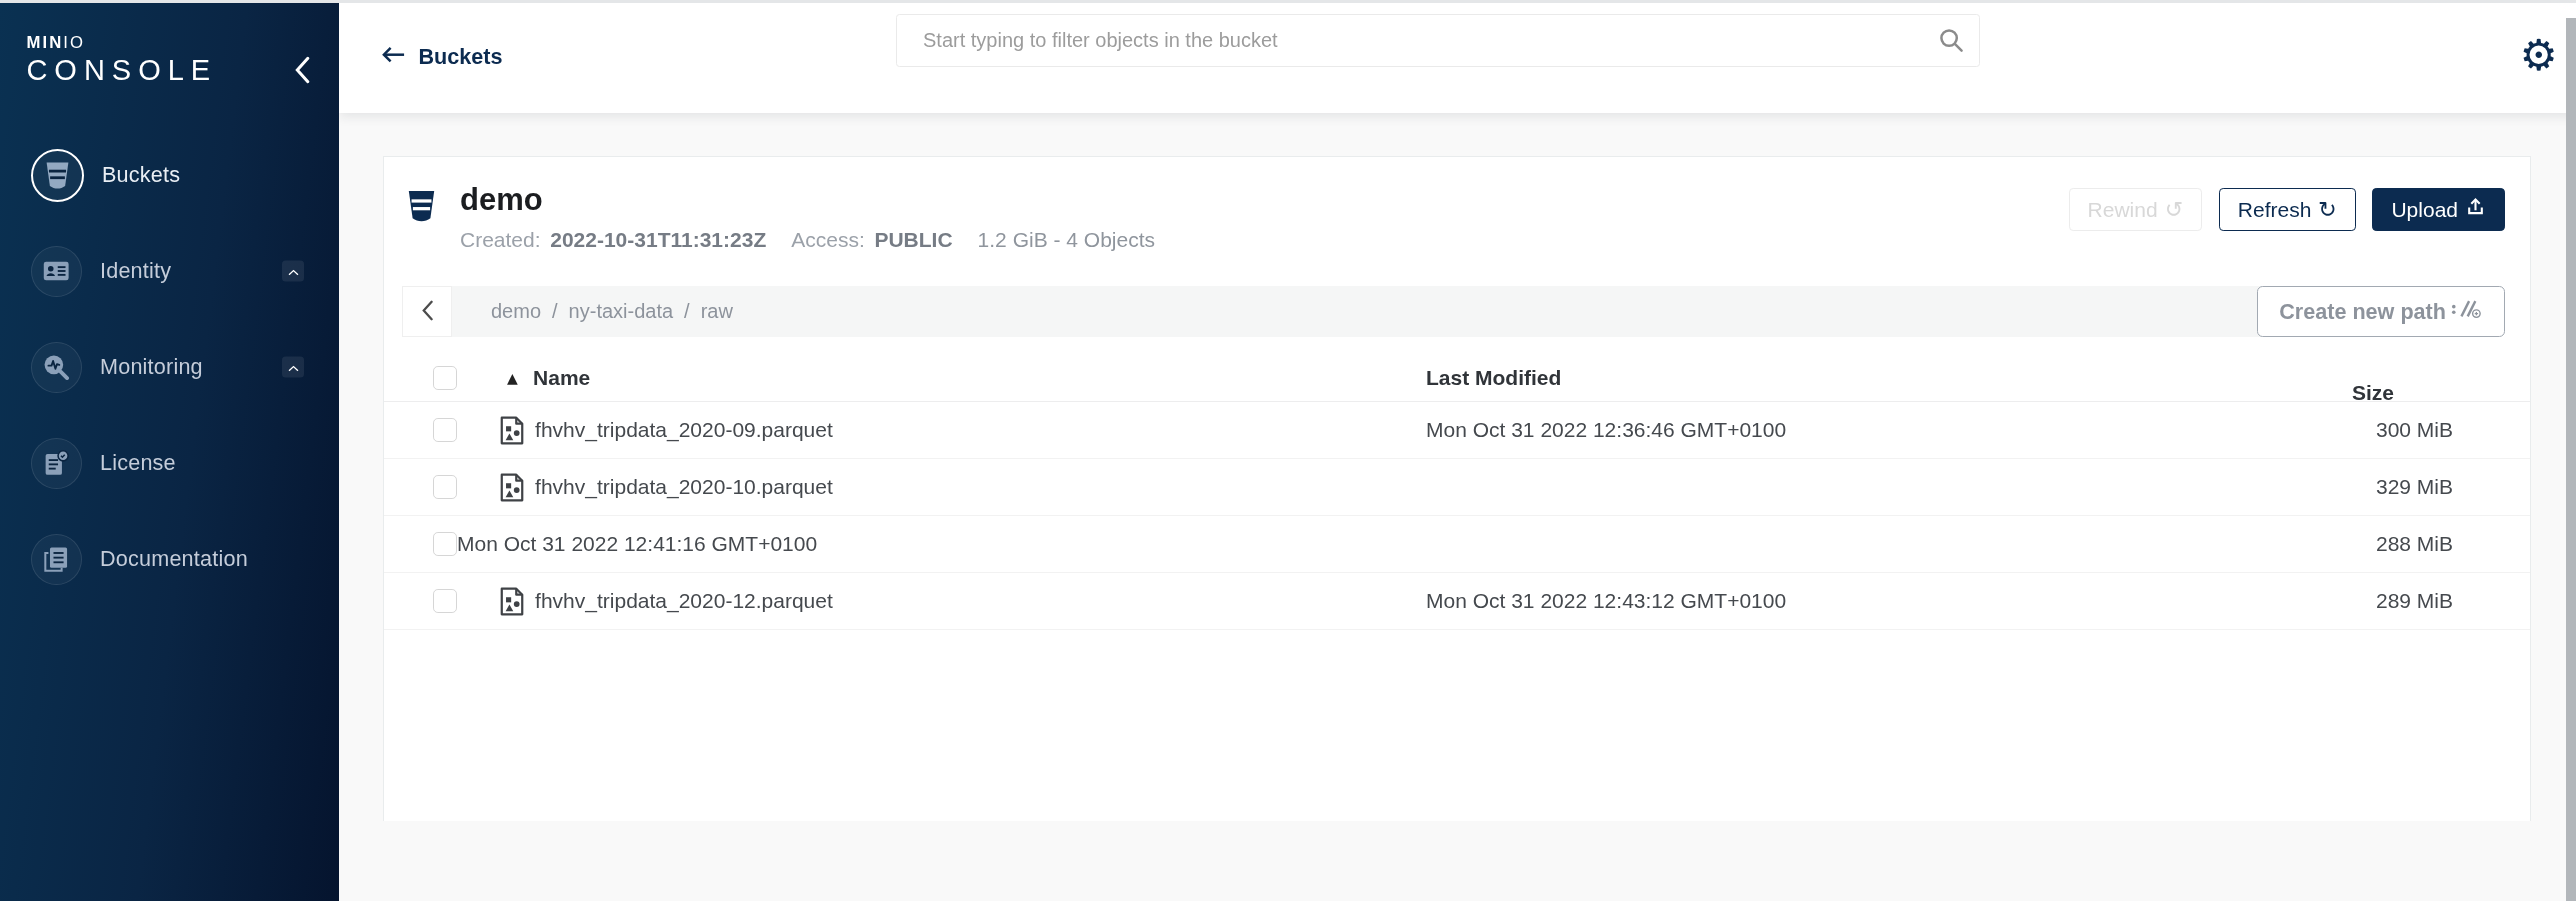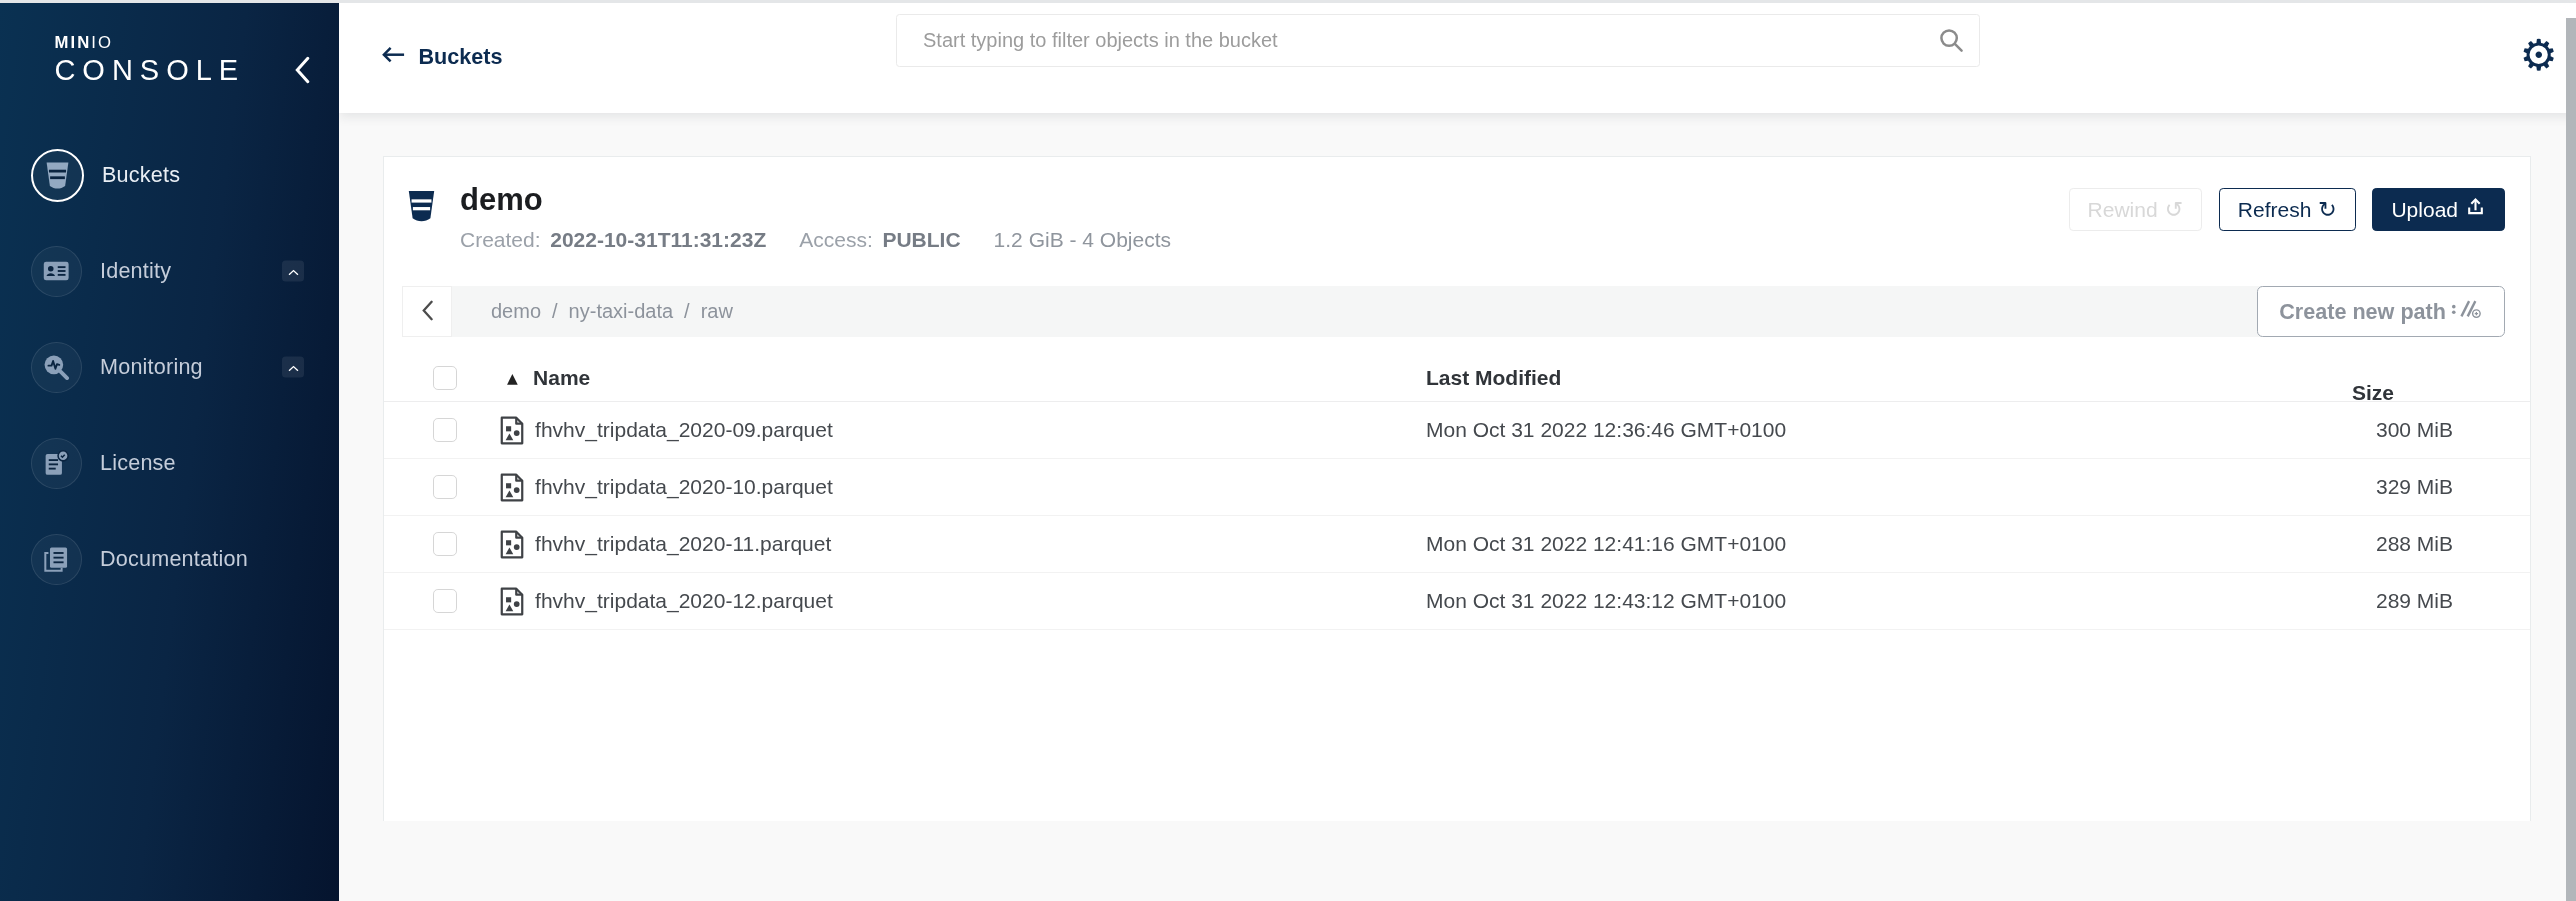--- a/index.html
+++ b/index.html
@@ -4,21 +4,21 @@
 <style>
   html,body{margin:0;padding:0;background:#ffffff;}
   .app{position:relative;width:2576px;height:901px;overflow:hidden;
        background:#f9f9f9;font-family:"Liberation Sans",sans-serif;
        -webkit-font-smoothing:antialiased;}
   .top-hairline{position:absolute;left:0;top:0;width:100%;height:2.8px;background:#e4e6e8;z-index:60;}
 
   
   .sidebar{position:absolute;left:0;top:0;bottom:0;width:339px;
            background:linear-gradient(97deg,#0a3152 0%,#0a2544 55%,#05142e 100%);z-index:20;}
-  .logo{position:absolute;left:26.4px;top:35px;color:#fff;margin-left:28px;}
+  .logo{position:absolute;left:26.4px;top:35px;color:#fff;}
   .brand{font-size:16.7px;letter-spacing:2.1px;color:#fff;line-height:1;}
   .brand .b{font-weight:800;}
   .brand .t{font-weight:400;}
   .product{font-size:29px;font-weight:300;letter-spacing:7px;color:#fff;margin-top:4.2px;line-height:1;}
   .collapse{position:absolute;right:28px;top:56px;background:none;border:none;color:#fff;padding:0;cursor:pointer;}
   .nav{position:absolute;top:127px;left:0;right:0;}
   .nav-item{position:relative;height:96px;display:flex;align-items:center;padding-left:31px;cursor:pointer;}
   .ncircle{width:49px;height:49px;border-radius:50%;flex:none;
            border:1.4px solid rgba(255,255,255,.10);background:rgba(255,255,255,.04);
            display:flex;align-items:center;justify-content:center;color:#8ba0b9;--hole:#0a2440;}
@@ -46,21 +46,21 @@
             color:#0c2b50;font-size:43px;line-height:1;cursor:pointer;
             font-family:"DejaVu Sans",sans-serif;padding:0;}
 
   
   .card{position:absolute;left:383px;top:156px;width:2148px;height:665px;box-sizing:border-box;
         background:#fff;border:0.7px solid #e9eced;border-bottom:none;z-index:5;}
 
   .bucket-head{position:absolute;left:23px;top:26.4px;display:flex;gap:24px;}
   .bh-icon{color:#0c2b50;--stripe:#ffffff;margin-top:4.2px;}
   .bh-title{font-size:31px;font-weight:700;color:#1b1d20;line-height:1.1;}
-  .bh-meta{display:flex;gap:33px;margin-top:11px;font-size:21px;color:#9ba1a9;align-items:baseline;white-space:nowrap;}
+  .bh-meta{display:flex;gap:25px;margin-top:11px;font-size:21px;color:#9ba1a9;align-items:baseline;white-space:nowrap;}
   .mv{font-weight:700;color:#767c85;margin-left:9.7px;}
   .usage{color:#8f959d;}
 
   .actions{position:absolute;top:31px;right:25px;display:flex;gap:16.7px;}
   .btn{height:43px;border-radius:4.2px;font-size:21px;display:flex;align-items:center;gap:7px;
        padding:0 18px;box-sizing:border-box;font-family:inherit;cursor:pointer;white-space:nowrap;}
   .btn .uni{font-family:"DejaVu Sans",sans-serif;font-size:22px;line-height:1;}
   .btn-rewind{background:#fff;border:1.4px solid #ececec;color:#d8d8d8;}
   .btn-refresh{background:#fff;border:1.4px solid #0c2b50;color:#0c2b50;}
   .btn-upload{background:#0c2b50;border:1.4px solid #0c2b50;color:#fff;}
@@ -338,50 +338,38 @@
           </span>
           <span>fhvhv_tripdata_2020-10.parquet</span>
         </span>
         <span class="c-size">329 MiB</span>
       </div>
 
       <div class="trow">
         <span class="c-check">
             <span class="cb"></span>
           </span>
+        <span class="c-mod">Mon Oct 31 2022 12:41:16 GMT+0100</span>
+        <span class="c-size">288 MiB</span>
+      </div>
+
+      <div class="trow">
+        <span class="c-check">
+            <span class="cb"></span>
+          </span>
         <span class="c-name">
           <span class="file-ic">
             <svg width="24" height="29" viewBox="0 0 28 34">
                 <path d="M2 2h17l7 7v23H2z" fill="none" stroke="currentColor" stroke-width="2.6" stroke-linejoin="round"></path>
                 <path d="M19 2v7h7" fill="none" stroke="currentColor" stroke-width="2.6" stroke-linejoin="round"></path>
                 <rect x="7" y="12" width="6" height="6" fill="currentColor"></rect>
                 <circle cx="19.5" cy="20" r="3.4" fill="currentColor"></circle>
                 <path d="M6.5 28.5l4.5-8 4.5 8z" fill="currentColor"></path>
               </svg>
           </span>
-          <span>fhvhv_tripdata_2020-11.parquet</span>
-        </span>
-        <span class="c-mod">Mon Oct 31 2022 12:41:16 GMT+0100</span>
-        <span class="c-size">288 MiB</span>
-      </div>
-
-      <div class="trow">
-        <span class="c-check">
-            <span class="cb"></span>
-          </span>
-        <span class="c-name">
-          <span class="file-ic">
-            <svg width="24" height="29" viewBox="0 0 28 34">
-                <path d="M2 2h17l7 7v23H2z" fill="none" stroke="currentColor" stroke-width="2.6" stroke-linejoin="round"></path>
-                <path d="M19 2v7h7" fill="none" stroke="currentColor" stroke-width="2.6" stroke-linejoin="round"></path>
-                <rect x="7" y="12" width="6" height="6" fill="currentColor"></rect>
-                <circle cx="19.5" cy="20" r="3.4" fill="currentColor"></circle>
-                <path d="M6.5 28.5l4.5-8 4.5 8z" fill="currentColor"></path>
-              </svg>
-          </span>
           <span>fhvhv_tripdata_2020-12.parquet</span>
         </span>
         <span class="c-mod">Mon Oct 31 2022 12:43:12 GMT+0100</span>
         <span class="c-size">289 MiB</span>
       </div>
     </div>
   </main>
 
   <div class="scrollbar"></div>
 </div>

